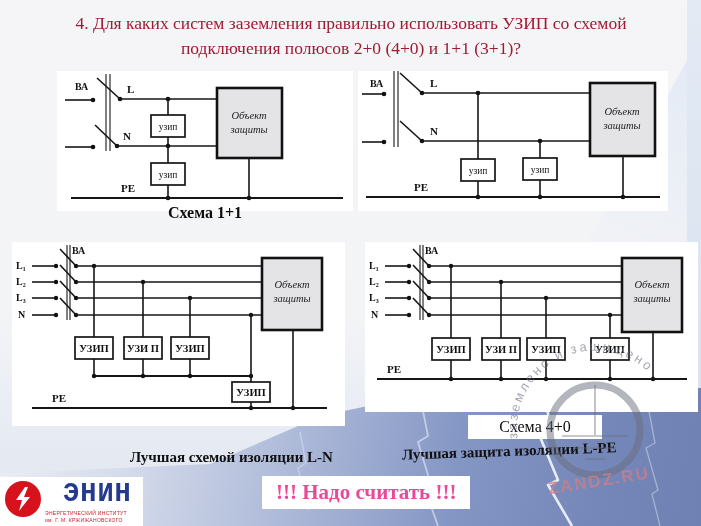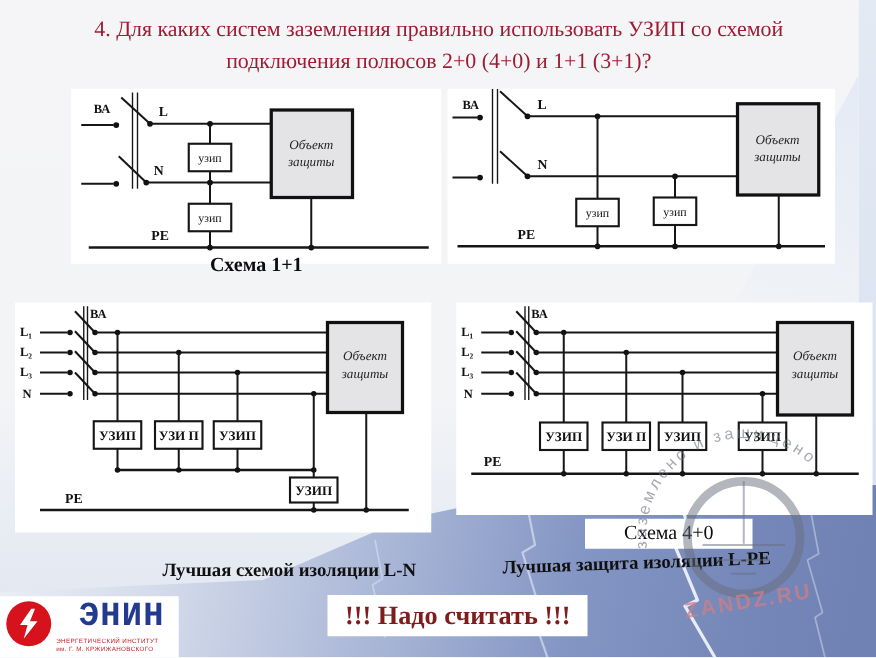--- a/index.html
+++ b/index.html
@@ -39,21 +39,21 @@
   text.spd-up { font-size:10.5px; font-weight:600; }
   text.obj { font-size:10.5px; font-style:italic; fill:#222; }
 
   .caption { position:absolute; font-weight:bold; font-size:16px; color:#0d0d0d; text-align:center; }
   .caption-box { position:absolute; background:#ffffff; font-weight:normal; font-size:16px;
     color:#0d0d0d; text-align:center; padding:3px 16px; }
   .note { position:absolute; font-weight:bold; font-size:15px; color:#101010; white-space:nowrap; }
   .note-lpe { transform:rotate(-2deg); }
 
   .warn-box { position:absolute; left:262px; top:476px; background:#ffffff; padding:4px 14px; }
-  .warn-text { color:#7f1d1d; font-weight:bold; font-size:21px; white-space:nowrap; }
+  .warn-text { color:#ec4899; font-weight:bold; font-size:21px; white-space:nowrap; }
 
   .logo-box { position:absolute; left:0; top:477px; width:143px; height:49px; background:#ffffff; }
   .logo-circle { position:absolute; left:5px; top:4px; width:36px; height:36px; border-radius:50%;
     background:#d6131c; }
   .logo-name { position:absolute; left:44px; top:2px; color:#233a8f; font-weight:bold; font-size:27px;
     font-family:Liberation Mono, monospace; letter-spacing:1px;margin-left:19px; }
   .logo-sub { position:absolute; left:45px; top:33px; color:#c4232b; font-size:5px; line-height:1.3;
     font-family:"Liberation Sans","DejaVu Sans",sans-serif; letter-spacing:0.3px; }
 
   .watermark { position:absolute; left:500px; top:335px; pointer-events:none; }

